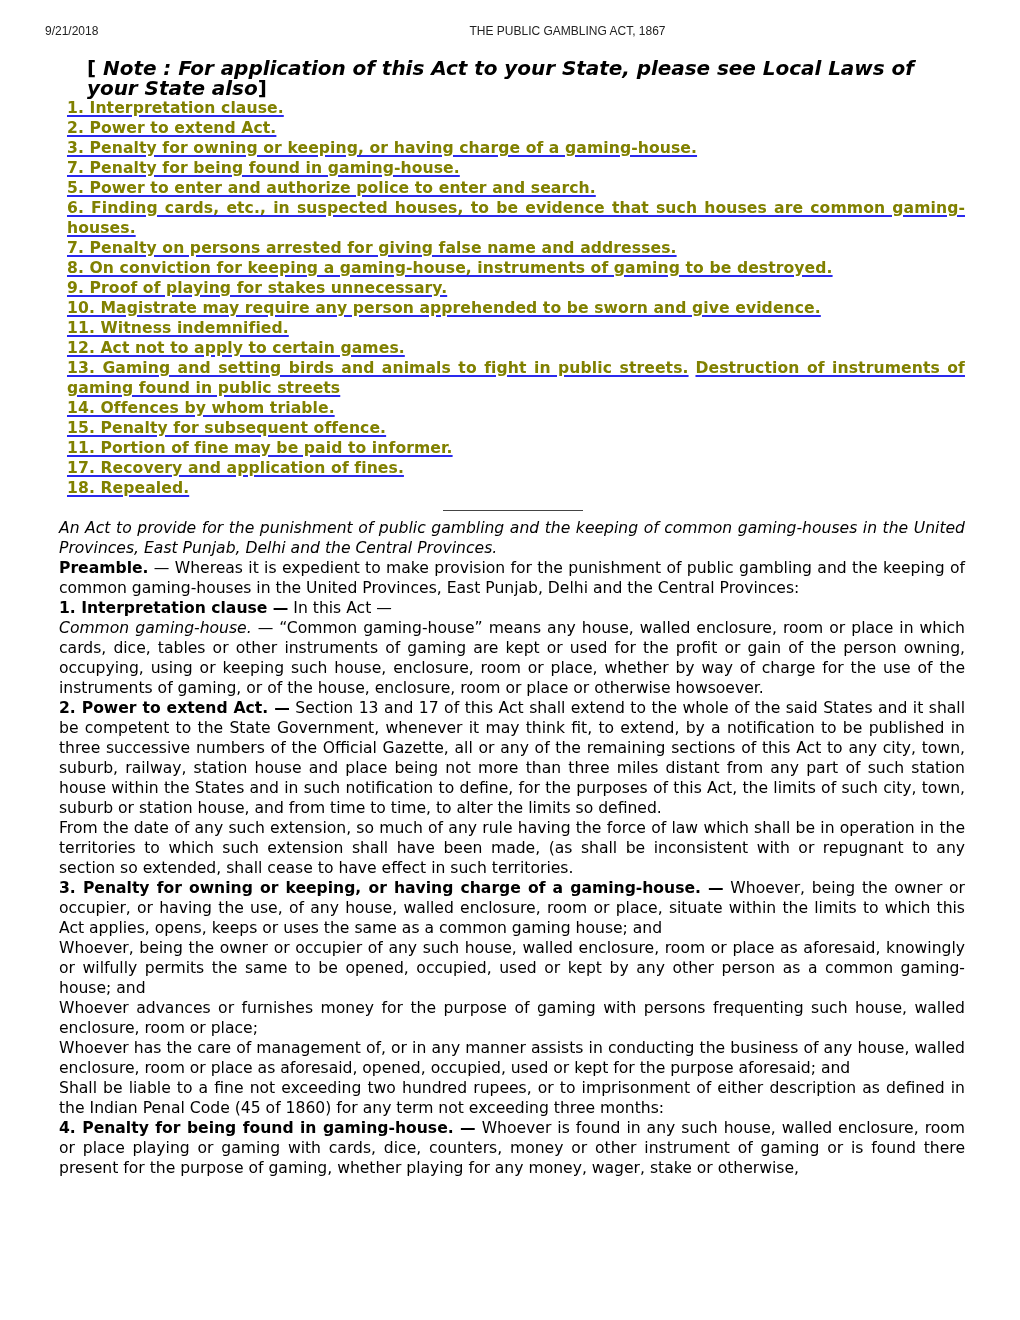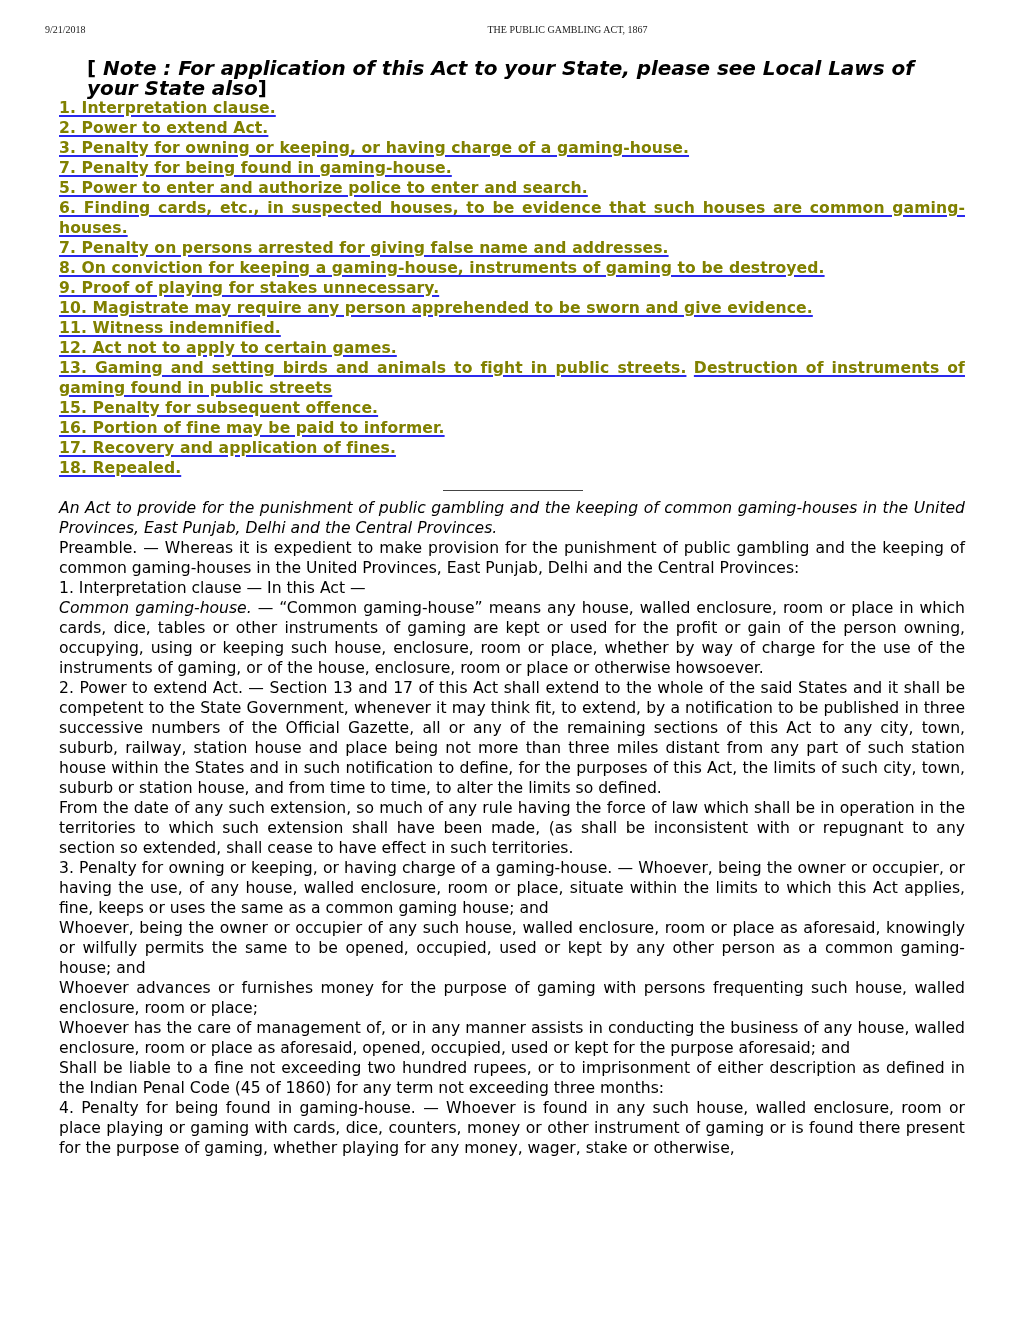--- a/index.html
+++ b/index.html
@@ -2,44 +2,44 @@
 <html><head>
 <meta charset="utf-8">
 <style>
   html, body { margin: 0; padding: 0; background: #ffffff; }
   body {
     width: 1020px; height: 1320px; position: relative; overflow: hidden;
     font-family: "DejaVu Sans", sans-serif; color: #000;
   }
   .hdr {
     position: absolute; top: 24px; left: 0; width: 1020px; height: 16px;
-    font-family: Liberation Serif, serif; font-size: 10px; color: #222;
+    font-family: Liberation Sans, sans-serif; font-size: 12px; color: #222;
   }
   .hdr .date { position: absolute; left: 45px; top: 0; }
   .hdr .title { position: absolute; left: 0; width: 1135px; text-align: center; top: 0; }
   .content {
     position: absolute; left: 59px; top: 58px; width: 906px;
     font-size: 15.6px; line-height: 20px;
   }
   .note {
     font-weight: bold; font-size: 20px; margin-left: 28px; letter-spacing: -0.05px;
   }
   .note i { font-style: italic; }
   .toc a {
     display: inline;
     color: #808000; font-weight: bold;
     text-decoration: underline; text-decoration-color: #2a2aee;
     text-decoration-thickness: 2px; text-underline-offset: 2px;
     letter-spacing: 0.1px;
   }
-  .toc .row { text-align: justify; }
+  .toc .row { text-align: justify; margin-left: 8px; }
   .toc .row.last-justify { text-align-last: left; }
   .sep { width: 140px; height: 0; border-top: 1px solid #444; margin: 12px 0 7px 384px; }
   .body p { margin: 0; text-align: justify; }
-  .body b { font-weight: normal; }
+  .body b { font-weight: bold; }
   .body i { font-style: italic; }
 </style>
 </head>
 <body>
 
 <div class="hdr">
   <span class="date">9/21/2018</span>
   <span class="title">THE PUBLIC GAMBLING ACT, 1867</span>
 </div>
 
@@ -55,35 +55,36 @@
     <div class="row"><a>7. Penalty for being found in gaming-house.</a></div>
     <div class="row"><a>5. Power to enter and authorize police to enter and search.</a></div>
     <div class="row last-justify"><a>6. Finding cards, etc., in suspected houses, to be evidence that such houses are common gaming-houses.</a></div>
     <div class="row"><a>7. Penalty on persons arrested for giving false name and addresses.</a></div>
     <div class="row"><a>8. On conviction for keeping a gaming-house, instruments of gaming to be destroyed.</a></div>
     <div class="row"><a>9. Proof of playing for stakes unnecessary.</a></div>
     <div class="row"><a>10. Magistrate may require any person apprehended to be sworn and give evidence.</a></div>
     <div class="row"><a>11. Witness indemnified.</a></div>
     <div class="row"><a>12. Act not to apply to certain games.</a></div>
     <div class="row last-justify"><a>13. Gaming and setting birds and animals to fight in public streets.</a> <a>Destruction of instruments of gaming found in public streets</a></div>
+    <div class="row"><a>14. Offences by whom triable.</a></div>
     <div class="row"><a>15. Penalty for subsequent offence.</a></div>
-    <div class="row"><a>16. Portion of fine may be paid to informer.</a></div>
+    <div class="row"><a>11. Portion of fine may be paid to informer.</a></div>
     <div class="row"><a>17. Recovery and application of fines.</a></div>
     <div class="row"><a>18. Repealed.</a></div>
   </div>
 
   <div class="sep"></div>
 
   <div class="body">
     <p><i>An Act to provide for the punishment of public gambling and the keeping of common gaming-houses in the United Provinces, East Punjab, Delhi and the Central Provinces.</i></p>
     <p><b>Preamble.</b><span> — Whereas it is expedient to make provision for the punishment of public gambling and the keeping of common gaming-houses in the United Provinces, East Punjab, Delhi and the Central Provinces:</span></p>
     <p><b>1. Interpretation clause —</b><span> In this Act —</span></p>
     <p><i>Common gaming-house.</i><span> — “Common gaming-house” means any house, walled enclosure, room or place in which cards, dice, tables or other instruments of gaming are kept or used for the profit or gain of the person owning, occupying, using or keeping such house, enclosure, room or place, whether by way of charge for the use of the instruments of gaming, or of the house, enclosure, room or place or otherwise howsoever.</span></p>
     <p><b>2. Power to extend Act. —</b><span> Section 13 and 17 of this Act shall extend to the whole of the said States and it shall be competent to the State Government, whenever it may think fit, to extend, by a notification to be published in three successive numbers of the Official Gazette, all or any of the remaining sections of this Act to any city, town, suburb, railway, station house and place being not more than three miles distant from any part of such station house within the States and in such notification to define, for the purposes of this Act, the limits of such city, town, suburb or station house, and from time to time, to alter the limits so defined.</span></p>
     <p>From the date of any such extension, so much of any rule having the force of law which shall be in operation in the territories to which such extension shall have been made, (as shall be inconsistent with or repugnant to any section so extended, shall cease to have effect in such territories.</p>
-    <p><b>3. Penalty for owning or keeping, or having charge of a gaming-house. —</b><span>  Whoever, being the owner or occupier, or having the use, of any house, walled enclosure, room or place, situate within the limits to which this Act applies, fine, keeps or uses the same as a common gaming house; and</span></p>
+    <p><b>3. Penalty for owning or keeping, or having charge of a gaming-house. —</b><span>  Whoever, being the owner or occupier, or having the use, of any house, walled enclosure, room or place, situate within the limits to which this Act applies, opens, keeps or uses the same as a common gaming house; and</span></p>
     <p>Whoever, being the owner or occupier of any such house, walled enclosure, room or place as aforesaid, knowingly or wilfully permits the same to be opened, occupied, used or kept by any other person as a common gaming-house; and</p>
     <p>Whoever advances or furnishes money for the purpose of gaming with persons frequenting such house, walled enclosure, room or place;</p>
     <p>Whoever has the care of management of, or in any manner assists in conducting the business of any house, walled enclosure, room or place as aforesaid, opened, occupied, used or kept for the purpose aforesaid; and</p>
     <p>Shall be liable to a fine not exceeding two hundred rupees, or to imprisonment of either description as defined in the Indian Penal Code (45 of 1860) for any term not exceeding three months:</p>
     <p><b>4. Penalty for being found in gaming-house. —</b><span> Whoever is found in any such house, walled enclosure, room or place playing or gaming with cards, dice, counters, money or other instrument of gaming or is found there present for the purpose of gaming, whether playing for any money, wager, stake or otherwise,</span></p>
   </div>
 </div>
 
 </body></html>

